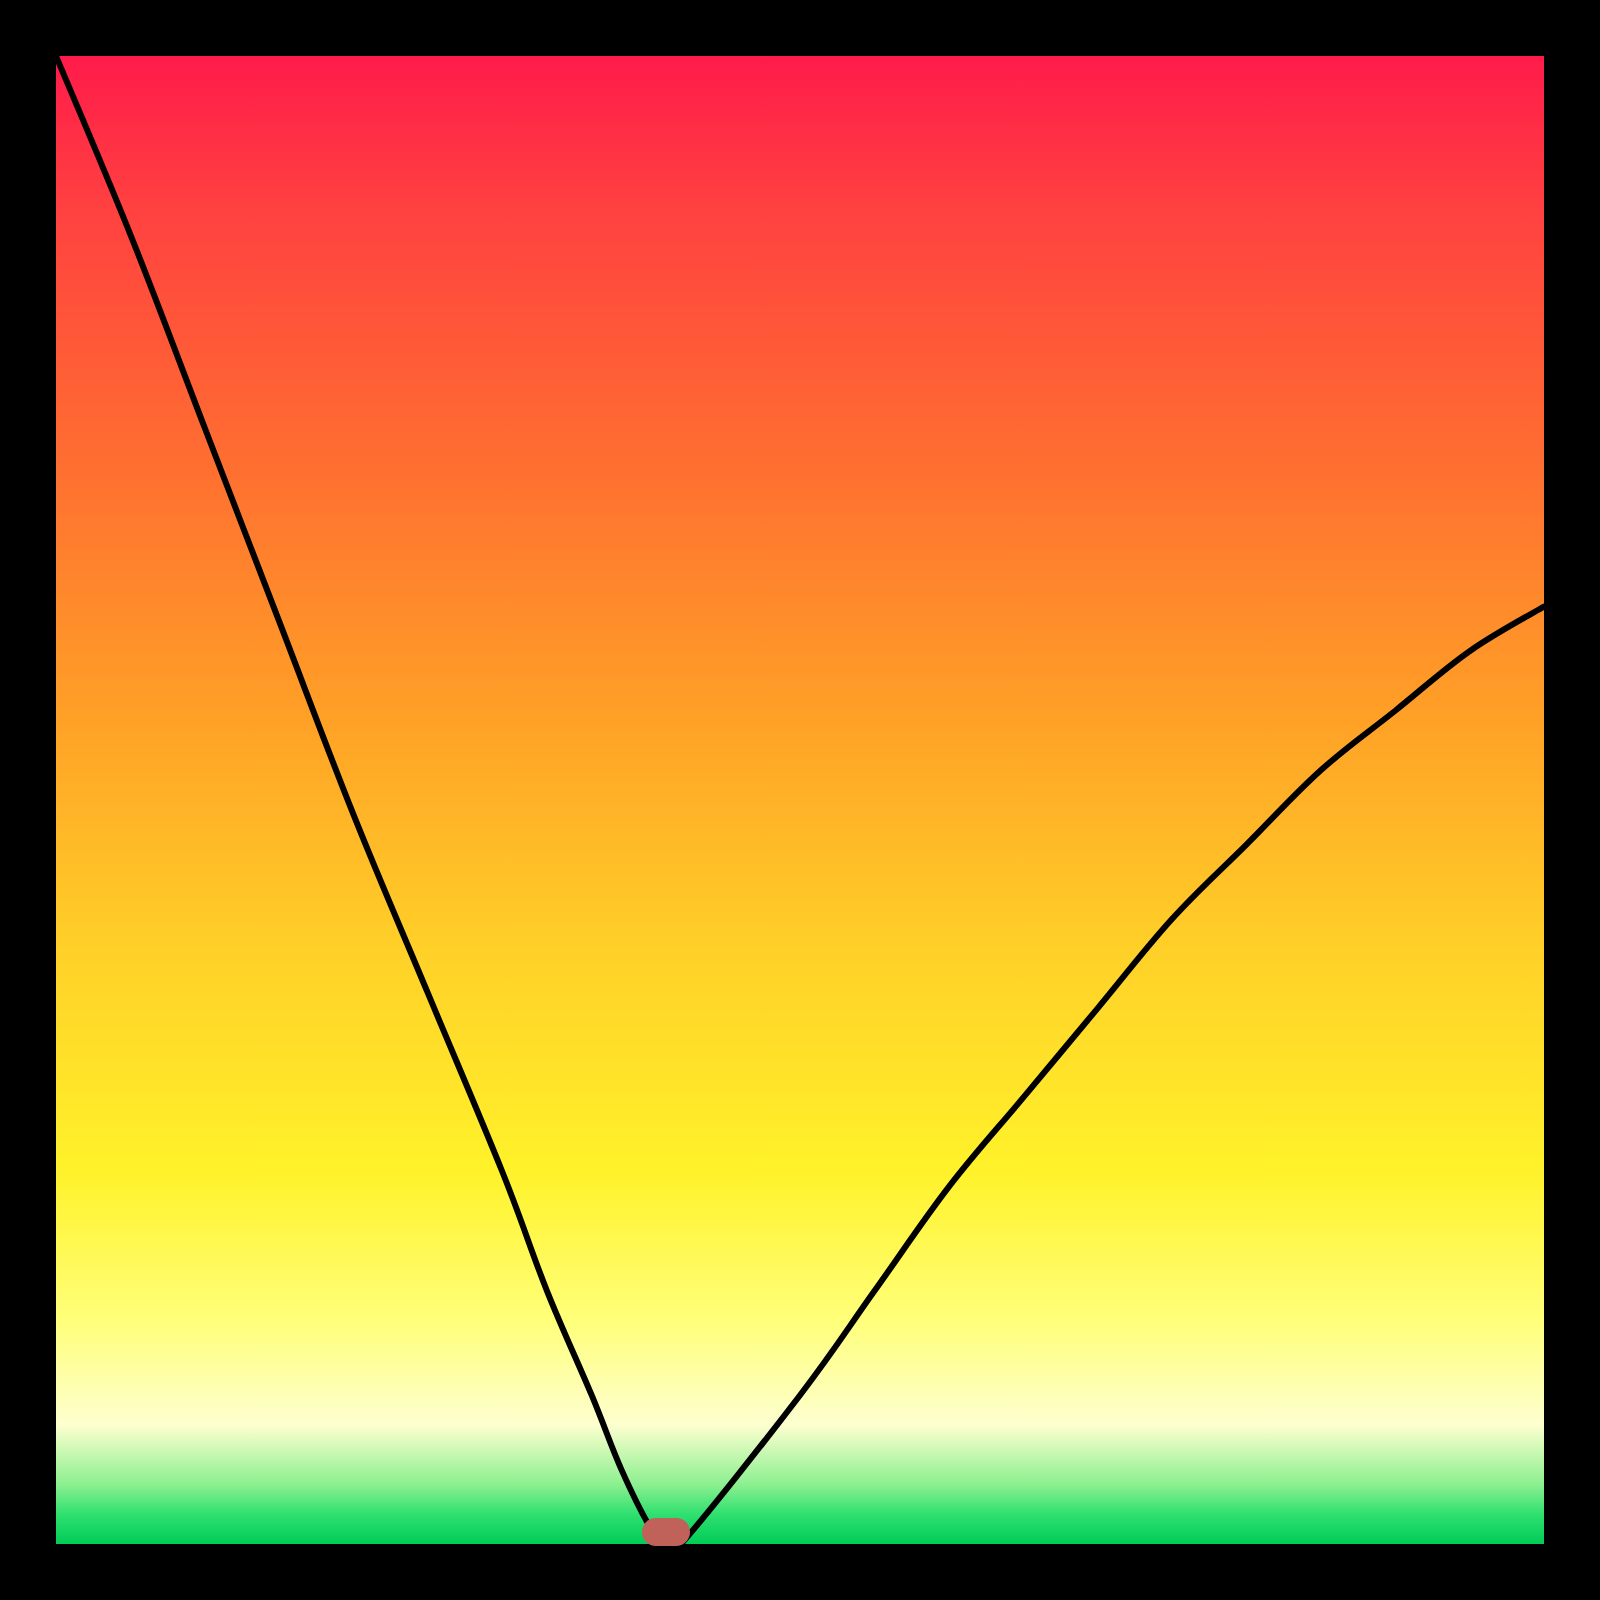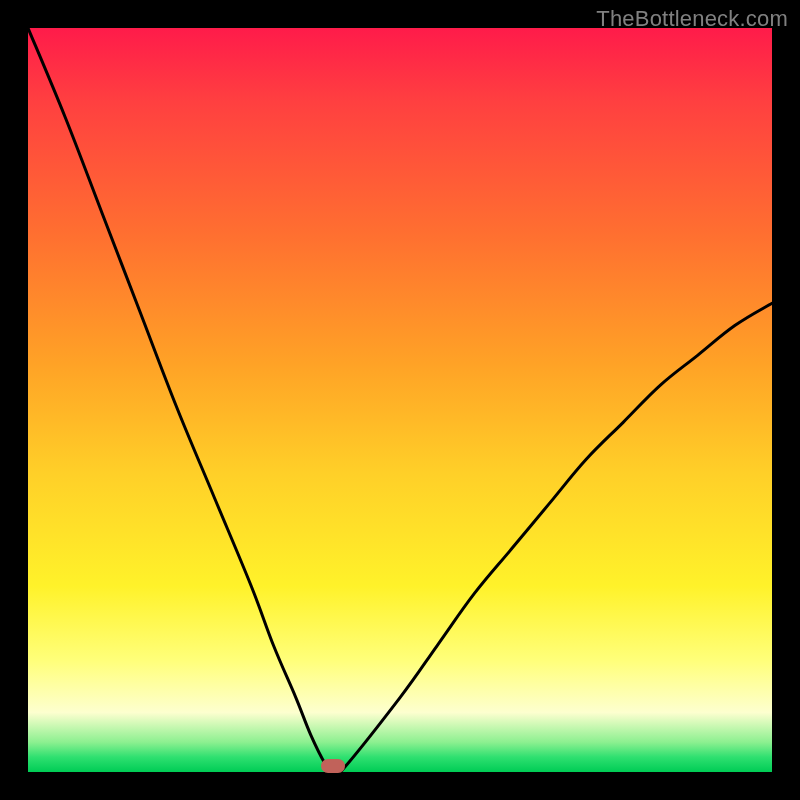--- a/index.html
+++ b/index.html
@@ -60,21 +60,20 @@
     height: 14px;
     background: #c1625a;
     border-radius: 7px;
     transform: translate(-50%, -50%);
   }
 </style>
 </head>
 <body>
 
 <div class="frame">
-  <div class="watermark">TheBottleneck.com</div>
 
   <div class="plot">
     <svg class="curve" viewBox="0 0 744 744" preserveAspectRatio="none">
       <path id="curve-path" d="M 0 0 C 6.696000000000001 16.070399999999996, 23.808 55.799999999999976, 37.2 89.27999999999997 C 50.592000000000006 122.75999999999996, 61.00800000000001 151.18079999999998, 74.4 186 C 87.792 220.81920000000002, 98.208 247.90080000000003, 111.6 282.72 C 124.99199999999999 317.53920000000005, 135.40800000000002 345.96, 148.8 379.44 C 162.192 412.92, 172.608 436.5792, 186 468.72 C 199.392 500.86080000000004, 212.48639999999997 531.216, 223.2 558 C 233.9136 584.784, 237.4848 597.432, 245.52 617.52 C 253.5552 637.608, 261.14399999999995 653.5296000000001, 267.84 669.6 C 274.536 685.6704, 277.3632 694.7472, 282.72 706.8 C 288.07680000000005 718.8527999999999, 293.5824 729.8639999999999, 297.6 736.56 C 301.61760000000004 743.256, 302.36159999999995 742.6608, 305.03999999999996 744 C 307.7184 745.3392, 300.42719999999997 757.392, 312.47999999999996 744 C 324.53279999999995 730.608, 354.5904 692.3664, 372 669.6 C 389.4096 646.8336, 395.80800000000005 636.2687999999999, 409.20000000000005 617.52 C 422.59200000000004 598.7712, 433.008 582.8496, 446.4 565.44 C 459.792 548.0304000000001, 470.208 536.8704, 483.6 520.8 C 496.992 504.72959999999995, 507.40799999999996 492.23040000000003, 520.8 476.16 C 534.192 460.0896, 544.608 446.25120000000004, 558 431.52000000000004 C 571.392 416.78880000000004, 581.808 407.712, 595.2 394.32 C 608.5920000000001 380.928, 619.008 369.1728, 632.4 357.12 C 645.7919999999999 345.0672, 656.2080000000001 338.07359999999994, 669.6 327.35999999999996 C 682.992 316.64639999999997, 693.4079999999999 306.9744, 706.8 297.6 C 720.192 288.22560000000004, 737.304 279.2976, 744 275.28" fill="none" stroke="#000" stroke-width="3" stroke-linecap="round" stroke-linejoin="round"></path>
     </svg>
     <div class="marker" id="marker" style="left: 305.04px; top: 738px;"></div>
   </div>
 </div>
 
 </body></html>

